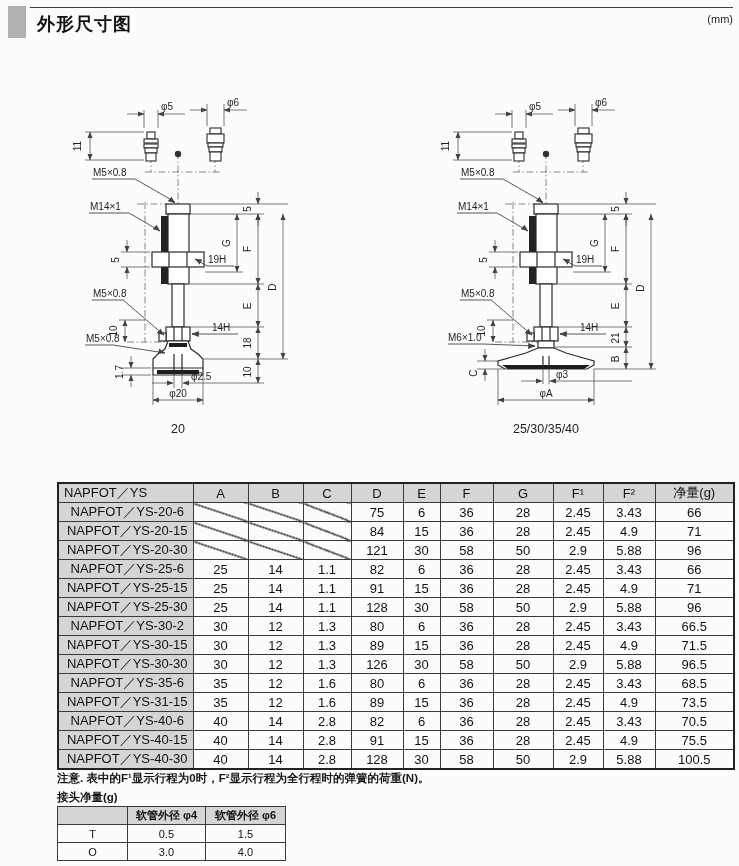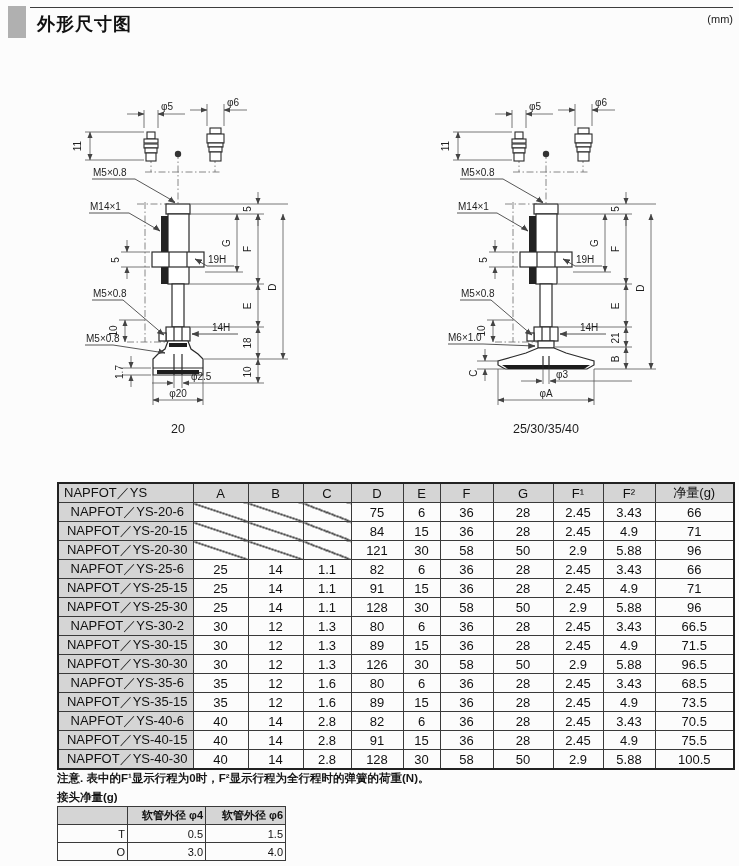--- a/index.html
+++ b/index.html
@@ -22,21 +22,21 @@
   .spec{border-collapse:collapse;table-layout:fixed;width:676px;font-size:13px;border:2px solid #222}
   .spec th,.spec td{border:1px solid #3a3a3a;height:17px;text-align:center;padding:0 2px;overflow:hidden;white-space:nowrap}
   .spec th{background:#d5d5d5;font-weight:normal}
   .spec th.first{text-align:left;padding-left:5px}
   .spec td.rowhead{background:#d5d5d5;text-align:center;padding-left:5px}
   .slash{background:linear-gradient(to top right,transparent 47.5%,#4a4a4a 47.5%,#4a4a4a 52.5%,transparent 52.5%)}
   
   .note{left:57px;top:771px;font-size:11.5px;font-weight:bold;color:#161616}
   .joint-title{left:57px;top:790px;font-size:11.5px;font-weight:bold;color:#161616}
   .joint{border-collapse:collapse;table-layout:fixed;font-size:11px;border:1.5px solid #222}
-  .joint th,.joint td{border:1px solid #3a3a3a;height:17px;text-align:right;padding:0 2px;white-space:nowrap}
+  .joint th,.joint td{border:1px solid #3a3a3a;height:17px;text-align:center;padding:0 2px;white-space:nowrap}
   .joint th{background:#d5d5d5;font-weight:bold}
 </style>
 </head>
 <body>
 
 <div class="abs accent-block"></div>
 <div class="abs top-rule"></div>
 <div class="abs page-title">外形尺寸图</div>
 <div class="abs unit-label">(mm)</div>
 
@@ -406,21 +406,21 @@
         <td>1.6</td>
         <td>80</td>
         <td>6</td>
         <td>36</td>
         <td>28</td>
         <td>2.45</td>
         <td>3.43</td>
         <td>68.5</td>
       </tr>
       <tr>
-        <td class="rowhead">NAPFOT／YS-35-15</td>
+        <td class="rowhead">NAPFOT／YS-31-15</td>
         <td>35</td>
         <td>12</td>
         <td>1.6</td>
         <td>89</td>
         <td>15</td>
         <td>36</td>
         <td>28</td>
         <td>2.45</td>
         <td>4.9</td>
         <td>73.5</td>

